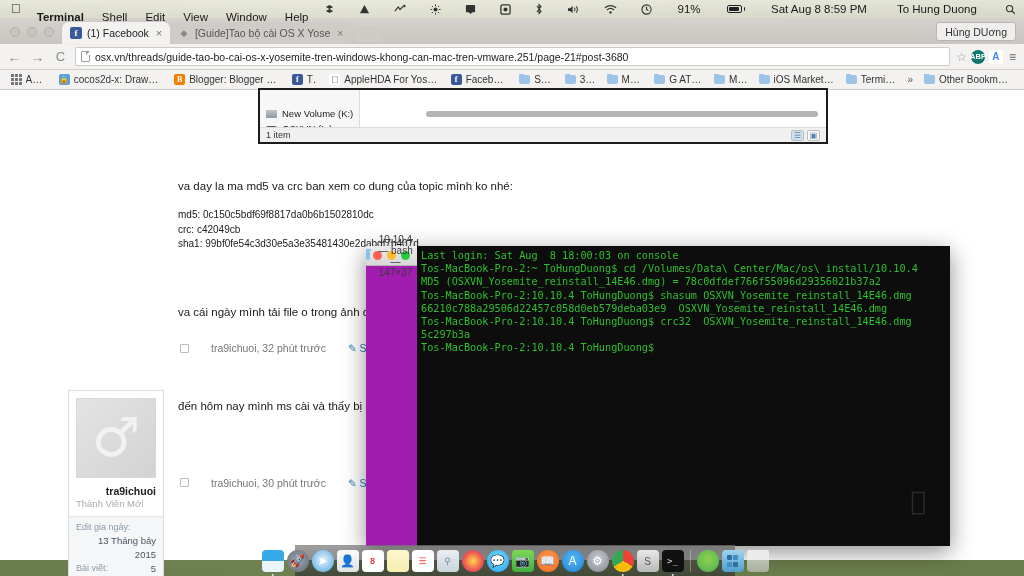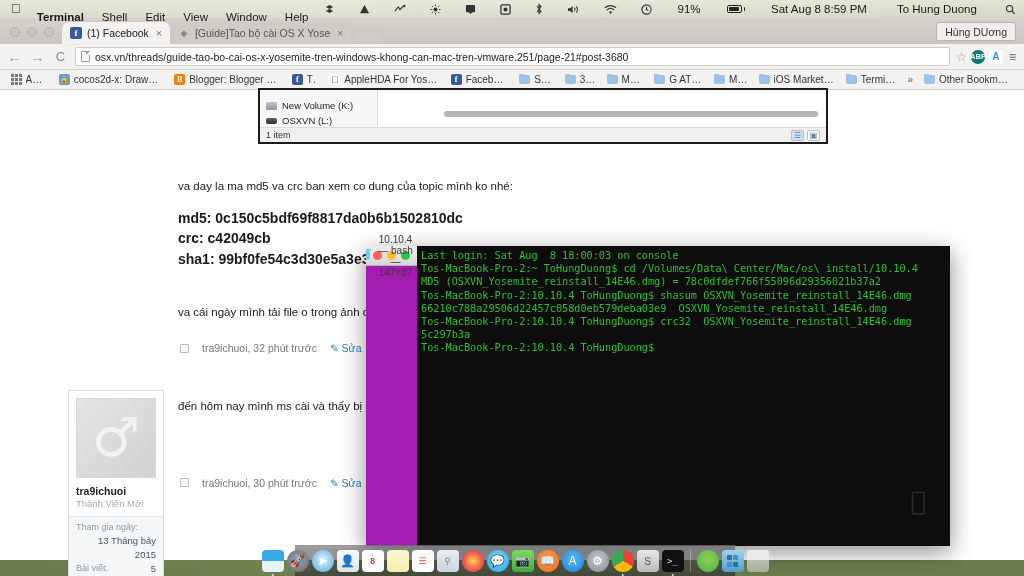--- a/index.html
+++ b/index.html
@@ -110,52 +110,52 @@
             align-items: center; justify-content: center; font-size: 8px; color: #fff; font-weight: bold; }
   .ic-lock { background: #5c9ed6; }
   .ic-blogger { background: #f57d00; font-family: "Liberation Serif", serif; }
   .ic-fb { background: #3b5998; font-family: "Liberation Serif", serif; }
   .ic-apple { background: #fff; color: #444; font-size: 10px; }
   .chev { padding: 0 5px; color: #555; font-size: 10px; }
 
   
   #page { position: absolute; top: 90px; left: 0; width: 1024px; height: 452px; background: #fff; overflow: hidden; }
   .post-text { font-size: 11.5px; color: #1a1a1a; line-height: 1.5; }
-  .mono-hash { font-size: 14px; color: #1a1a1a; line-height: 1.45; font-weight: bold; }
-  .post-meta { display: flex; align-items: center; gap: 13px; font-size: 10.5px; color: #777; }
+  .mono-hash { font-size: 10px; color: #1a1a1a; line-height: 1.45; }
+  .post-meta { display: flex; align-items: center; gap: 22px; font-size: 10.5px; color: #777; }
   .chk { width: 9px; height: 9px; border: 1px solid #bbb; border-radius: 1px; background: #fff; flex: 0 0 9px; }
   .link-blue { color: #2a7ab0; }
 
   .profile-card {
     position: absolute; left: 68px; top: 372px; width: 96px;
     border: 1px solid #dcdcdc; background: #fff;
   }
   .avatar-wrap { padding: 7px; }
   .avatar {
     width: 80px; height: 80px; background: linear-gradient(135deg,#e4e4e4,#d2d2d2);
     border: 1px solid #d8d8d8; display: flex; align-items: center; justify-content: center;
   }
   .mars { font-size: 54px; color: #f2f2f2; line-height: 1; font-family: "DejaVu Sans", sans-serif; }
-  .pc-name { font-size: 10.5px; font-weight: bold; color: #222; padding: 0 7px; }
+  .pc-name { font-size: 10.5px; font-weight: bold; color: #222; padding: 0 7px; text-align: right; }
   .pc-rank { font-size: 9.5px; color: #aaa; padding: 1px 7px 7px; }
   .pc-stats { background: #f4f6f8; border-top: 1px solid #e3e6e9; padding: 4px 7px 6px; }
   .pc-row { font-size: 9px; color: #8d9aa6; line-height: 1.45; }
   .pc-row .val { color: #4a5663; display: block; text-align: right; font-size: 9.5px; }
   .pc-row.inline { display: flex; justify-content: space-between; }
   .pc-row.inline .val { display: inline; text-align: right; }
 
   
   #explorer {
     position: absolute; left: 258px; top: 88px; width: 570px; height: 56px;
     background: #1c1c1c; padding: 2px; z-index: 30;
   }
   .exp-inner { width: 100%; height: 100%; background: #f3f3f3; display: flex; flex-direction: column; }
   .exp-body { flex: 1; display: flex; min-height: 0; }
-  .exp-side { width: 118px; border-right: 1px solid #dcdcdc; background: #f7f7f7;
-              font-size: 9.5px; color: #222; padding-top: 8px; }
+  .exp-side { width: 100px; border-right: 1px solid #dcdcdc; background: #f7f7f7;
+              font-size: 9.5px; color: #222; padding-top: 16px; }
   .exp-item { display: flex; align-items: center; gap: 5px; padding: 2px 6px; white-space: nowrap; }
   .drive-ico { width: 11px; height: 8px; background: linear-gradient(#bfc6cc,#8e979f); border-radius: 1px; flex: 0 0 11px; }
   .drive-ico.usb { border-radius: 2px; background: linear-gradient(#5b6168,#2f3338); height: 6px; }
   .exp-main { flex: 1; background: #fff; position: relative; }
   .exp-scroll { position: absolute; left: 66px; right: 8px; top: 21px; height: 6px;
                 background: #b5b5b5; border-radius: 3px; }
   .exp-status { height: 15px; background: #f0f0f0; border-top: 1px solid #dcdcdc;
                 display: flex; align-items: center; padding: 0 6px; font-size: 9px; color: #333; }
   .exp-status .views { margin-left: auto; display: flex; gap: 3px; }
   .view-btn { width: 13px; height: 11px; border: 1px solid #bdbdbd; border-radius: 2px; background: #fafafa;
@@ -476,21 +476,21 @@
   <div class="profile-card">
     <div class="avatar-wrap">
       <div class="avatar">
         <span class="mars">♂</span>
       </div>
     </div>
     <div class="pc-name">tra9ichuoi</div>
     <div class="pc-rank">Thành Viên Mới</div>
     <div class="pc-stats">
       <div class="pc-row">
-        <span>Tham gia ngày:</span>
+        <span>Edit gia ngày:</span>
         <span class="val">13 Tháng bảy 2015</span>
       </div>
       <div class="pc-row inline">
         <span>Bài viết:</span>
         <span class="val">5</span>
       </div>
     </div>
   </div>
 </div>
 

